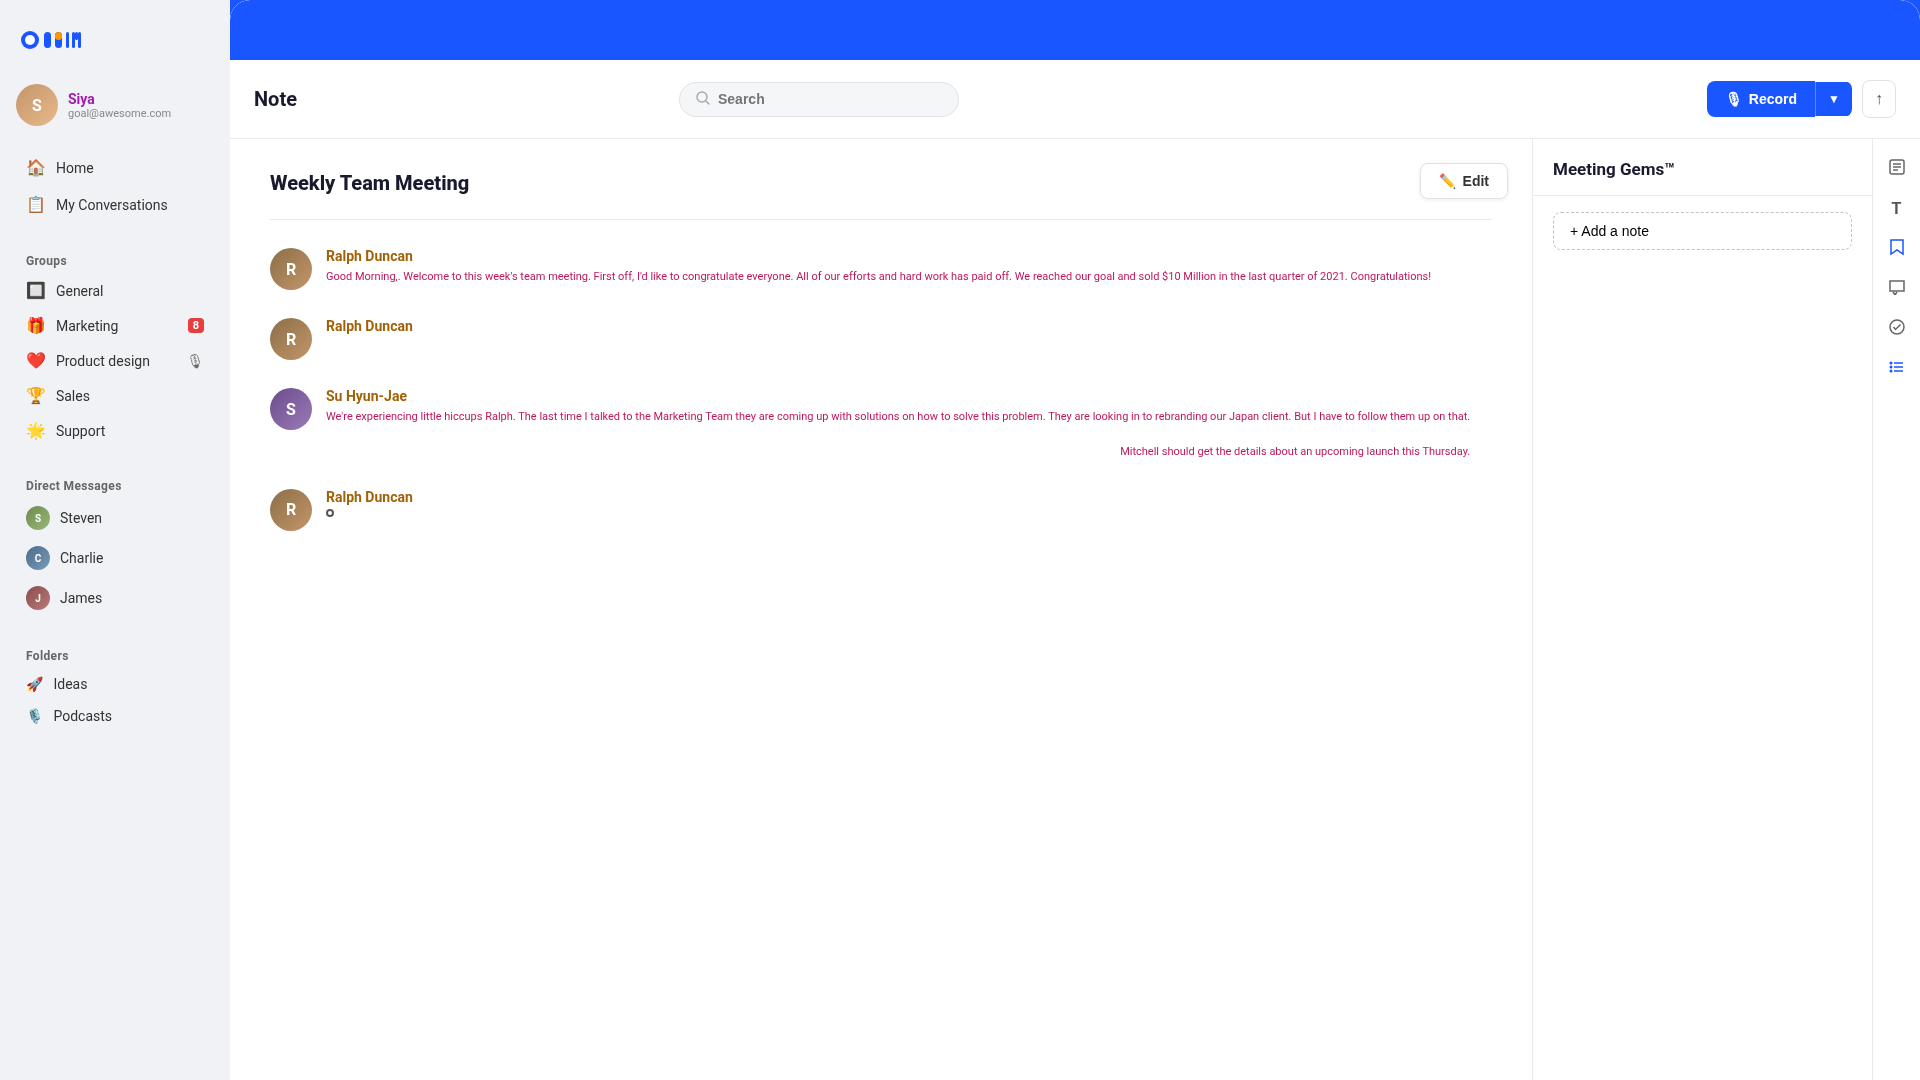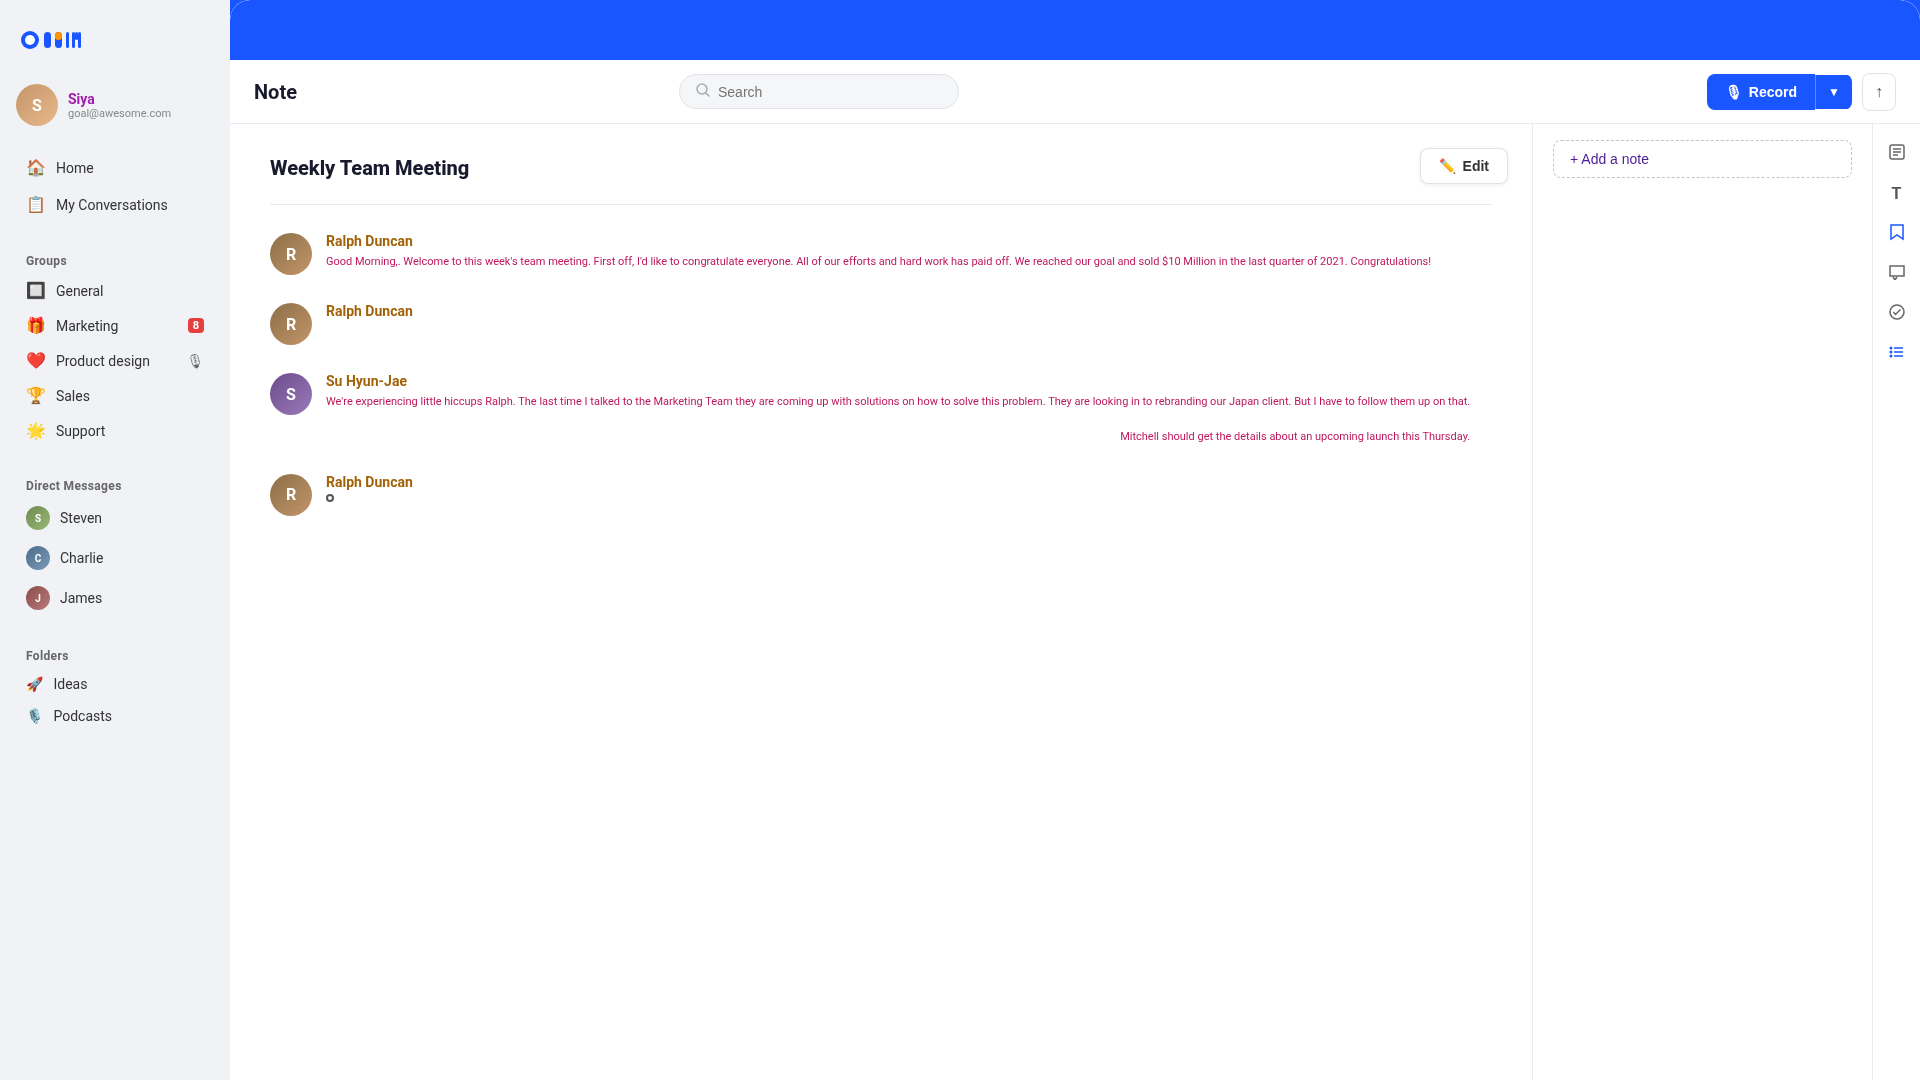--- a/index.html
+++ b/index.html
@@ -182,21 +182,21 @@
       height: 60px;
       display: flex;
       align-items: center;
       padding: 0 24px;
       border-radius: 20px 20px 0 0;
     }
 
     
     .header-bar {
       background: #ffffff;
-      height: 64px;
+      height: 79px;
       display: flex;
       align-items: center;
       padding: 0 24px;
       gap: 16px;
       border-bottom: 1px solid #e8eaed;
     }
 
     .page-title {
       font-size: 20px;
       font-weight: 700;
@@ -217,20 +217,21 @@
       cursor: text;
     }
 
     .search-bar input {
       border: none;
       background: transparent;
       font-size: 14px;
       color: #a21caf;
       outline: none;
       width: 100%;
+      font-weight: bold;
     }
 
     .search-icon-svg {
       color: #aaa;
       font-size: 14px;
     }
 
     .header-actions {
       display: flex;
       align-items: center;
@@ -392,21 +393,21 @@
       border-bottom: 1px solid #e8eaed;
     }
 
     .add-note-btn {
       margin: 16px 20px;
       background: white;
       border: 1px dashed #c0c4cc;
       border-radius: 8px;
       padding: 10px 16px;
       font-size: 14px;
-      color: #4c1d95;
+      color: #000000;
       cursor: pointer;
       display: flex;
       align-items: center;
       gap: 6px;
       width: calc(100% - 40px);
     }
 
     
     .right-toolbar {
       width: 48px;
@@ -605,20 +606,21 @@
         <div class="msg-body">
           <div class="msg-name">Ralph Duncan</div>
           <div class="typing-indicator">
             <div class="typing-dot"></div>
           </div>
         </div>
       </div>
     </div>
 
     <div class="right-panel">
+      <div class="meeting-gems-header">Meeting Gems™</div>
       <button class="add-note-btn">
         <span>+ Add a note</span>
       </button>
     </div>
 
     <div class="right-toolbar">
       <button class="toolbar-icon-btn">
         <span>
           <svg width="18" height="18" viewBox="0 0 18 18" fill="none">
             <rect x="2" y="2" width="14" height="14" rx="2" stroke="#666" stroke-width="1.5"></rect>

